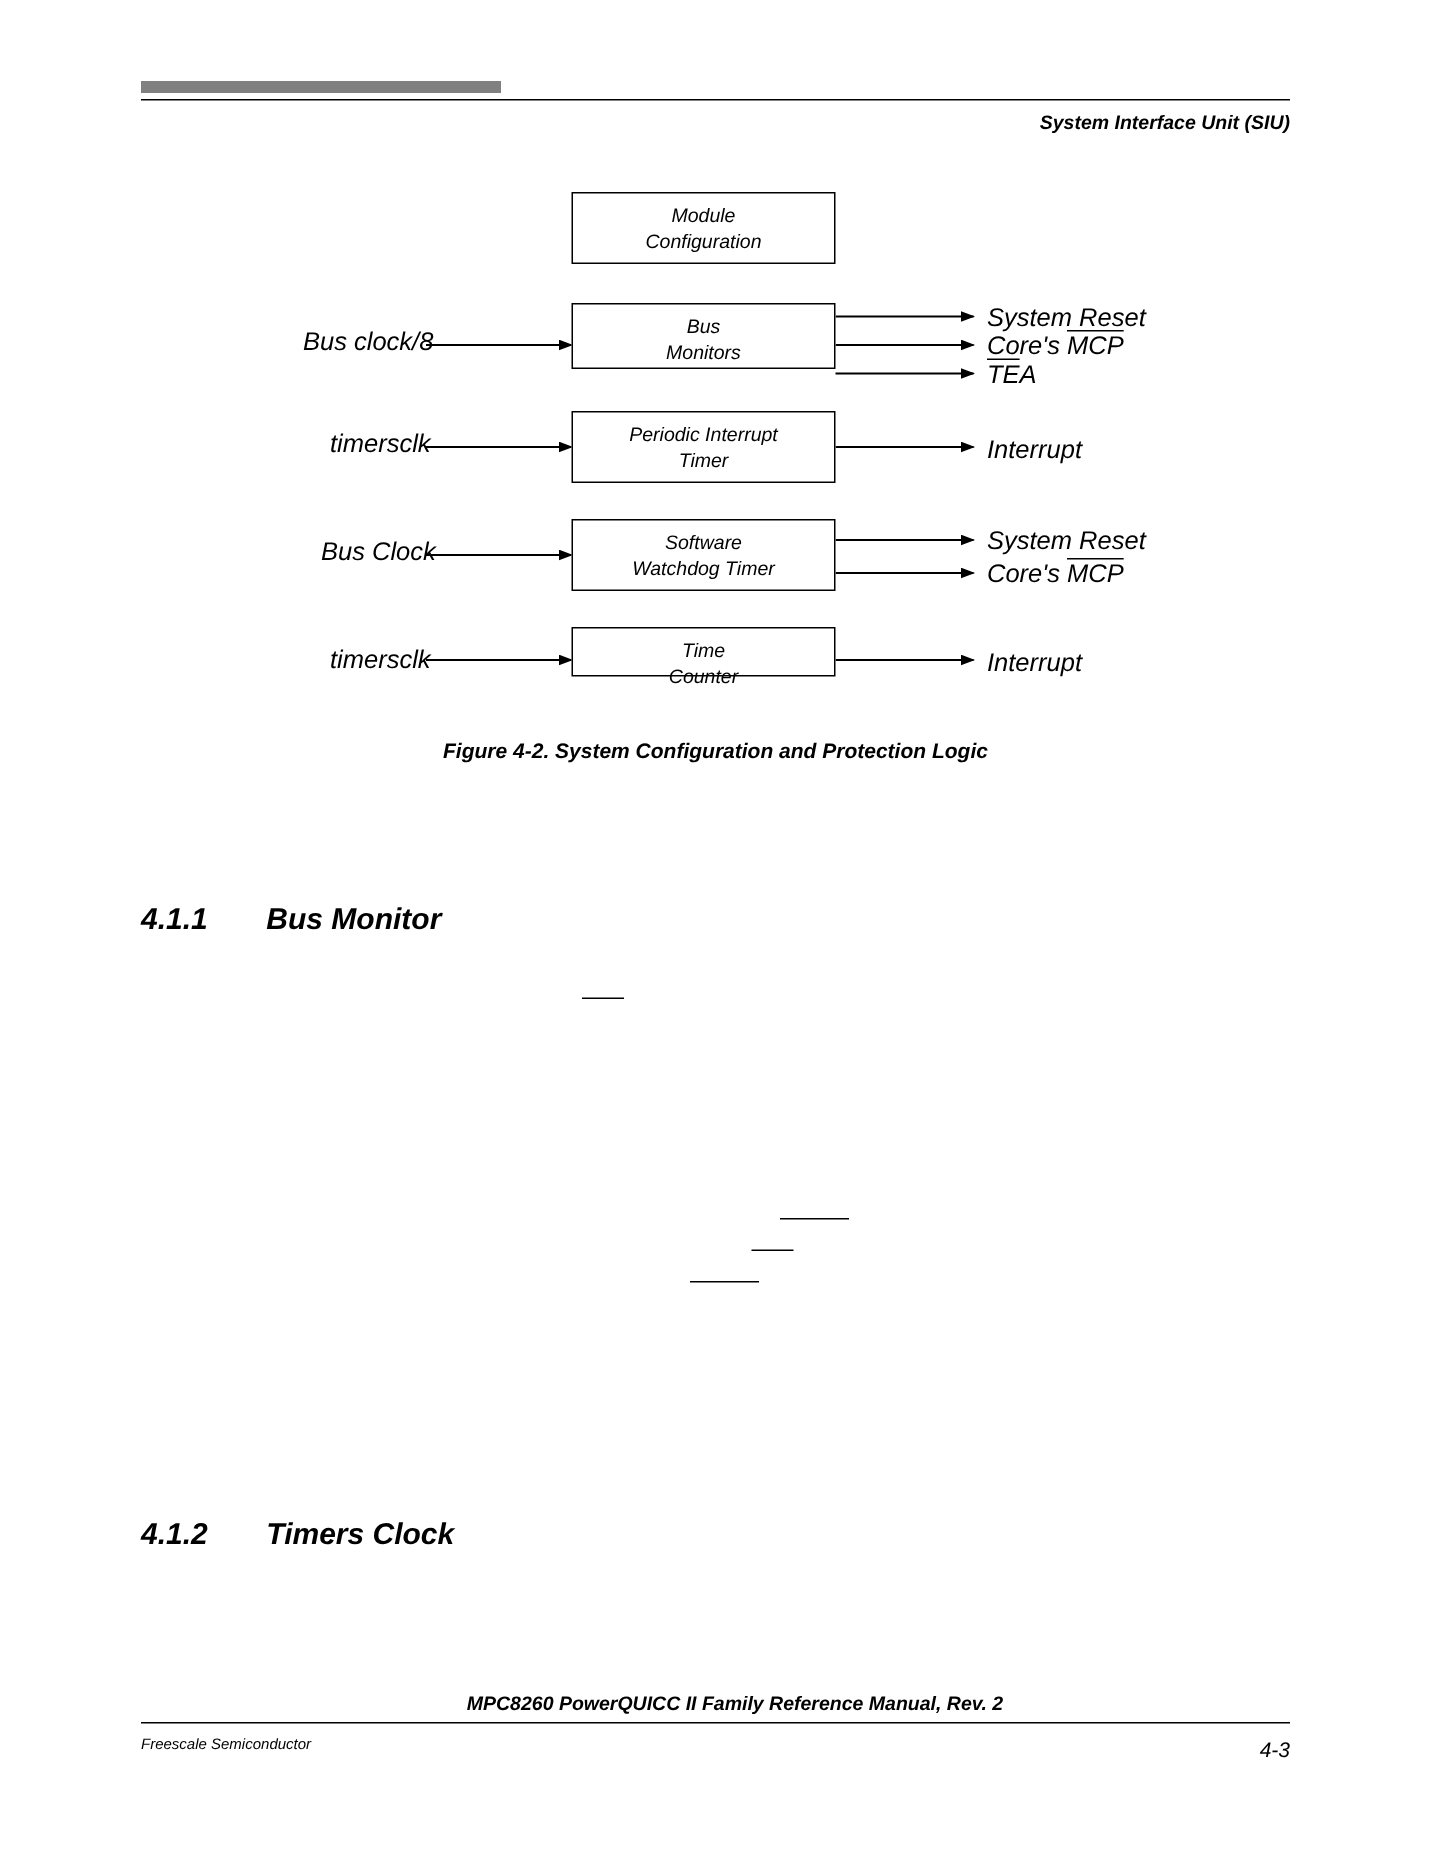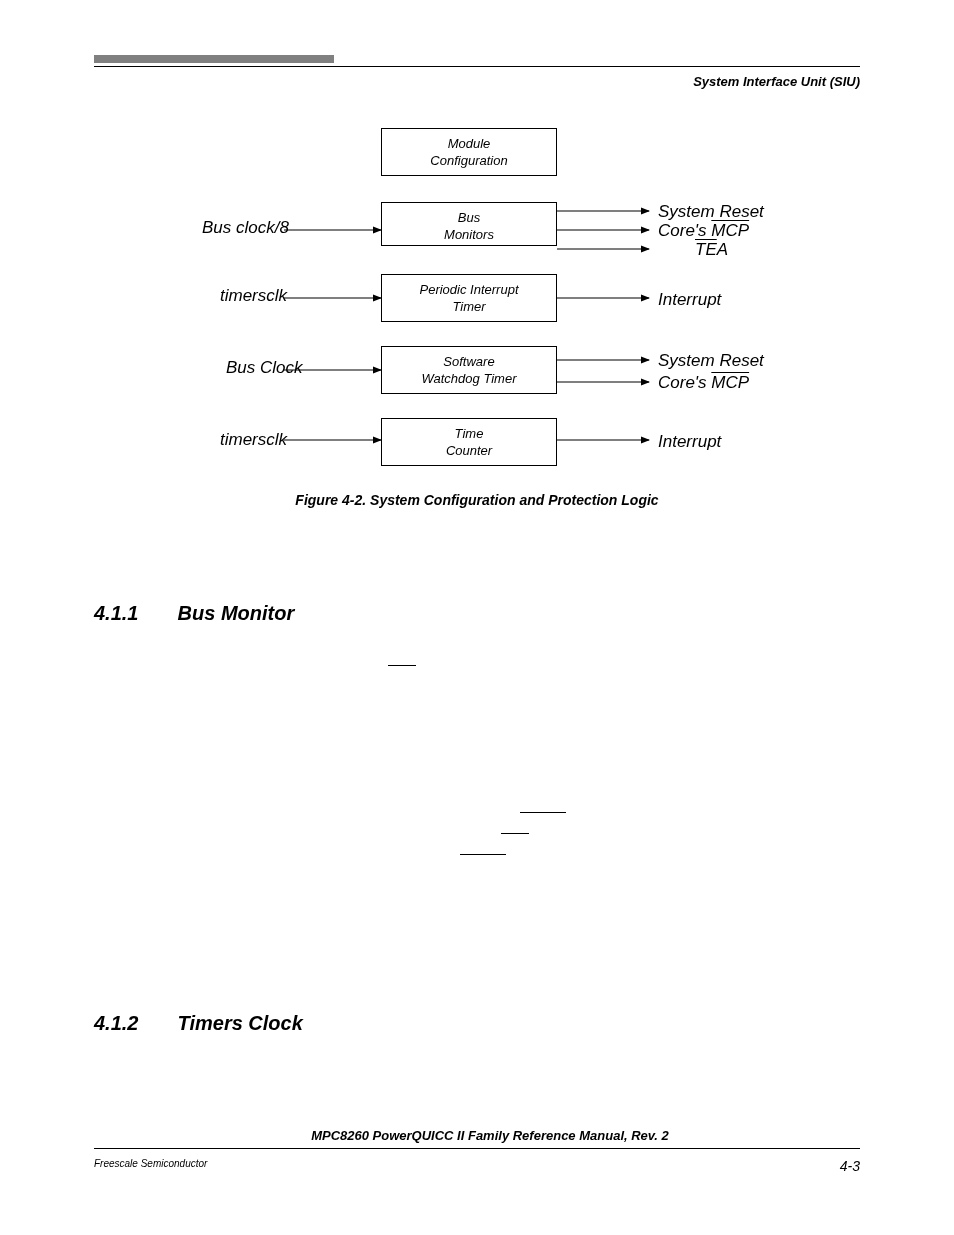--- a/index.html
+++ b/index.html
@@ -153,35 +153,35 @@
       <div>Monitors</div>
     </div>
     <div class="dbox" style="left:287px; top:228px; width:176px; height:48px;">
       <div>Software</div>
       <div>Watchdog Timer</div>
     </div>
     <div class="dbox" style="left:287px; top:156px; width:176px; height:48px;">
       <div>Periodic Interrupt</div>
       <div>Timer</div>
     </div>
-    <div class="dbox" style="left:287px; top:300px; width:176px; height:48px;">
+    <div class="dbox" style="left:287px; top:300px; width:176px; height:33px;">
       <div>Time</div>
       <div>Counter</div>
     </div>
 
     <div class="dlabel" style="left:108px; top:100px;">Bus clock/8</div>
     <div class="dlabel" style="left:126px; top:168px;">timersclk</div>
-    <div class="dlabel" style="left:120px; top:240px;margin-left:12px;">Bus Clock</div>
+    <div class="dlabel" style="left:120px; top:240px;">Bus Clock</div>
     <div class="dlabel" style="left:126px; top:312px;">timersclk</div>
 
     <div class="dlabel" style="left:564px; top:84px;">System Reset</div>
     <div class="dlabel" style="left:564px; top:103px;">
       <span>Core's </span><span class="ovl">MCP</span>
     </div>
-    <div class="dlabel" style="left:564px; top:122px;margin-left:37px;">
+    <div class="dlabel" style="left:564px; top:122px;">
       <span class="ovl">TE</span><span>A</span>
     </div>
     <div class="dlabel" style="left:564px; top:172px;">Interrupt</div>
     <div class="dlabel" style="left:564px; top:233px;">System Reset</div>
     <div class="dlabel" style="left:564px; top:255px;">
       <span>Core's </span><span class="ovl">MCP</span>
     </div>
     <div class="dlabel" style="left:564px; top:314px;">Interrupt</div>
   </div>
 

